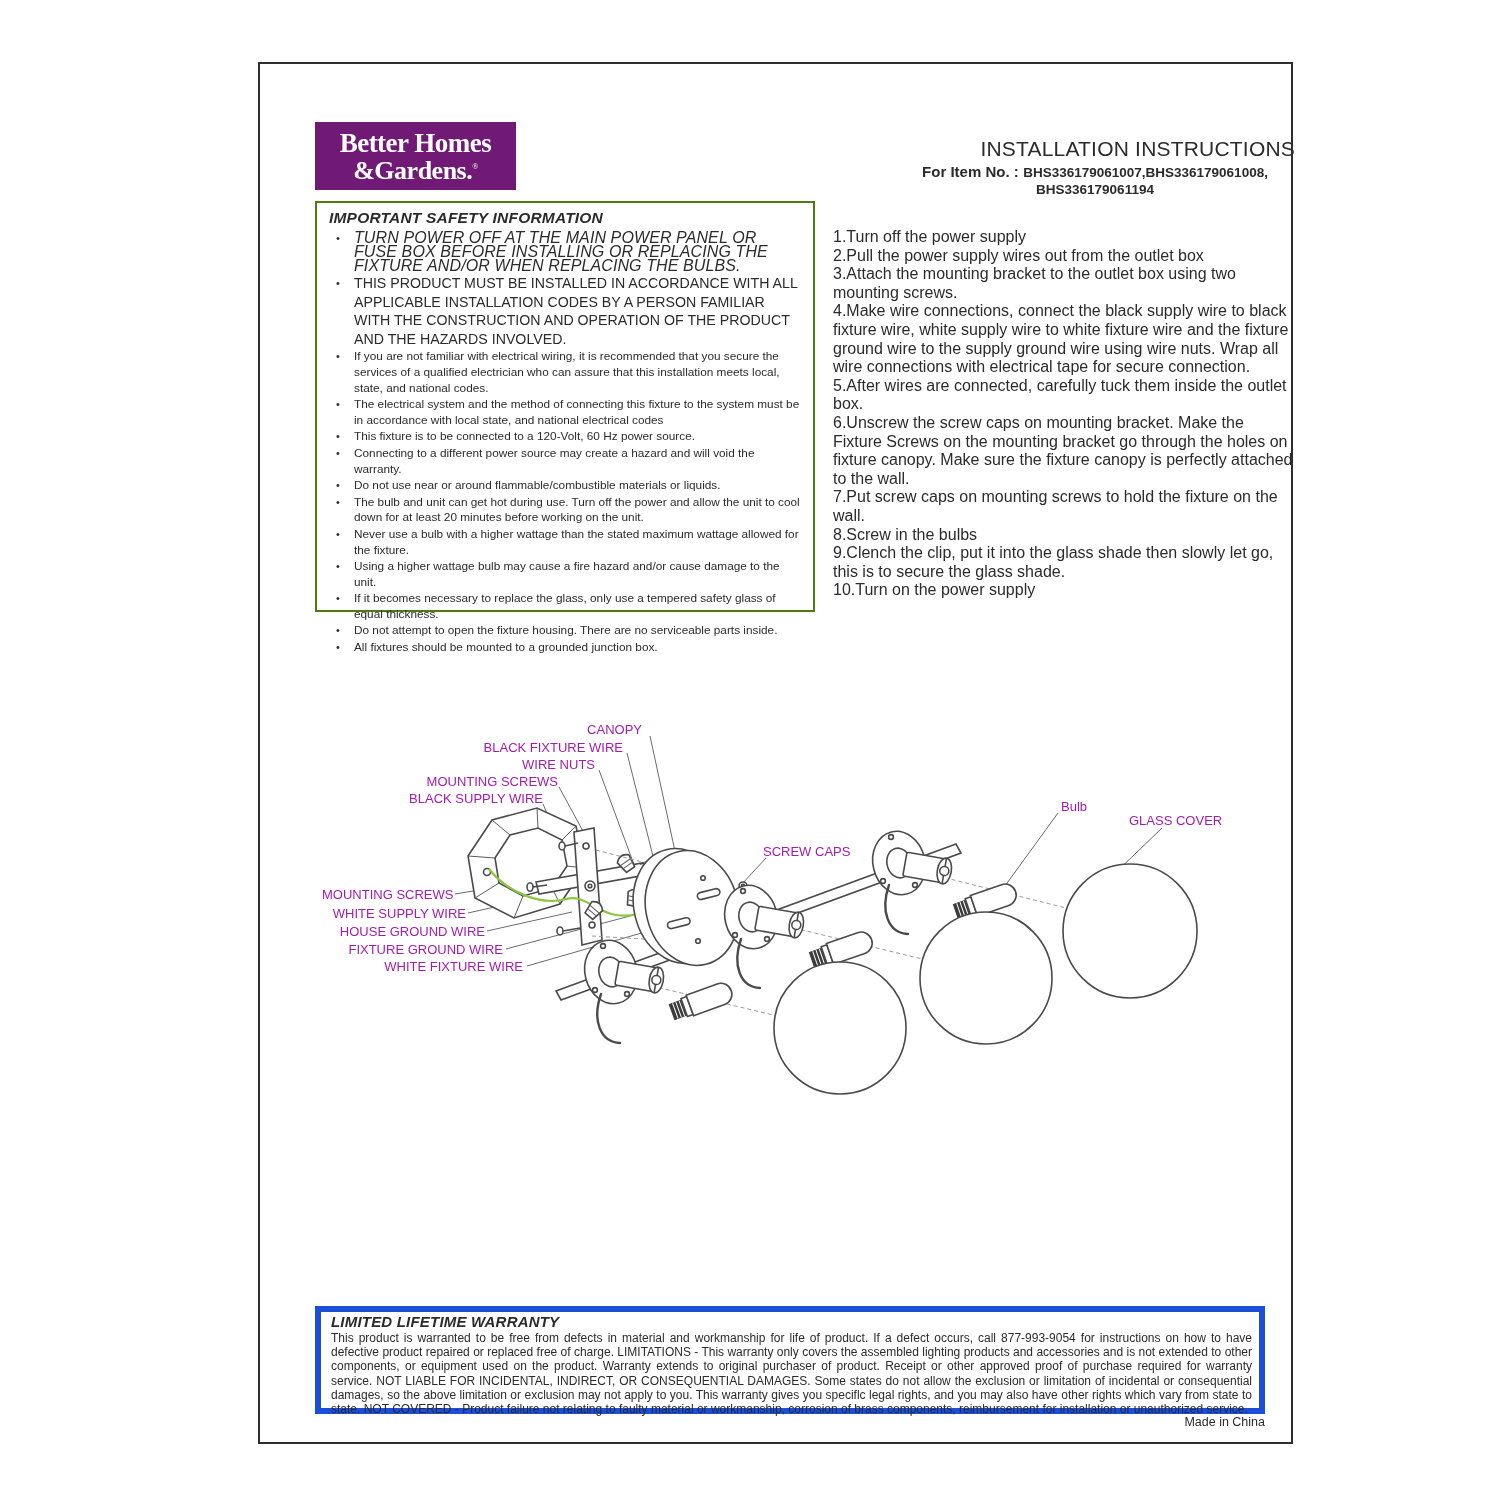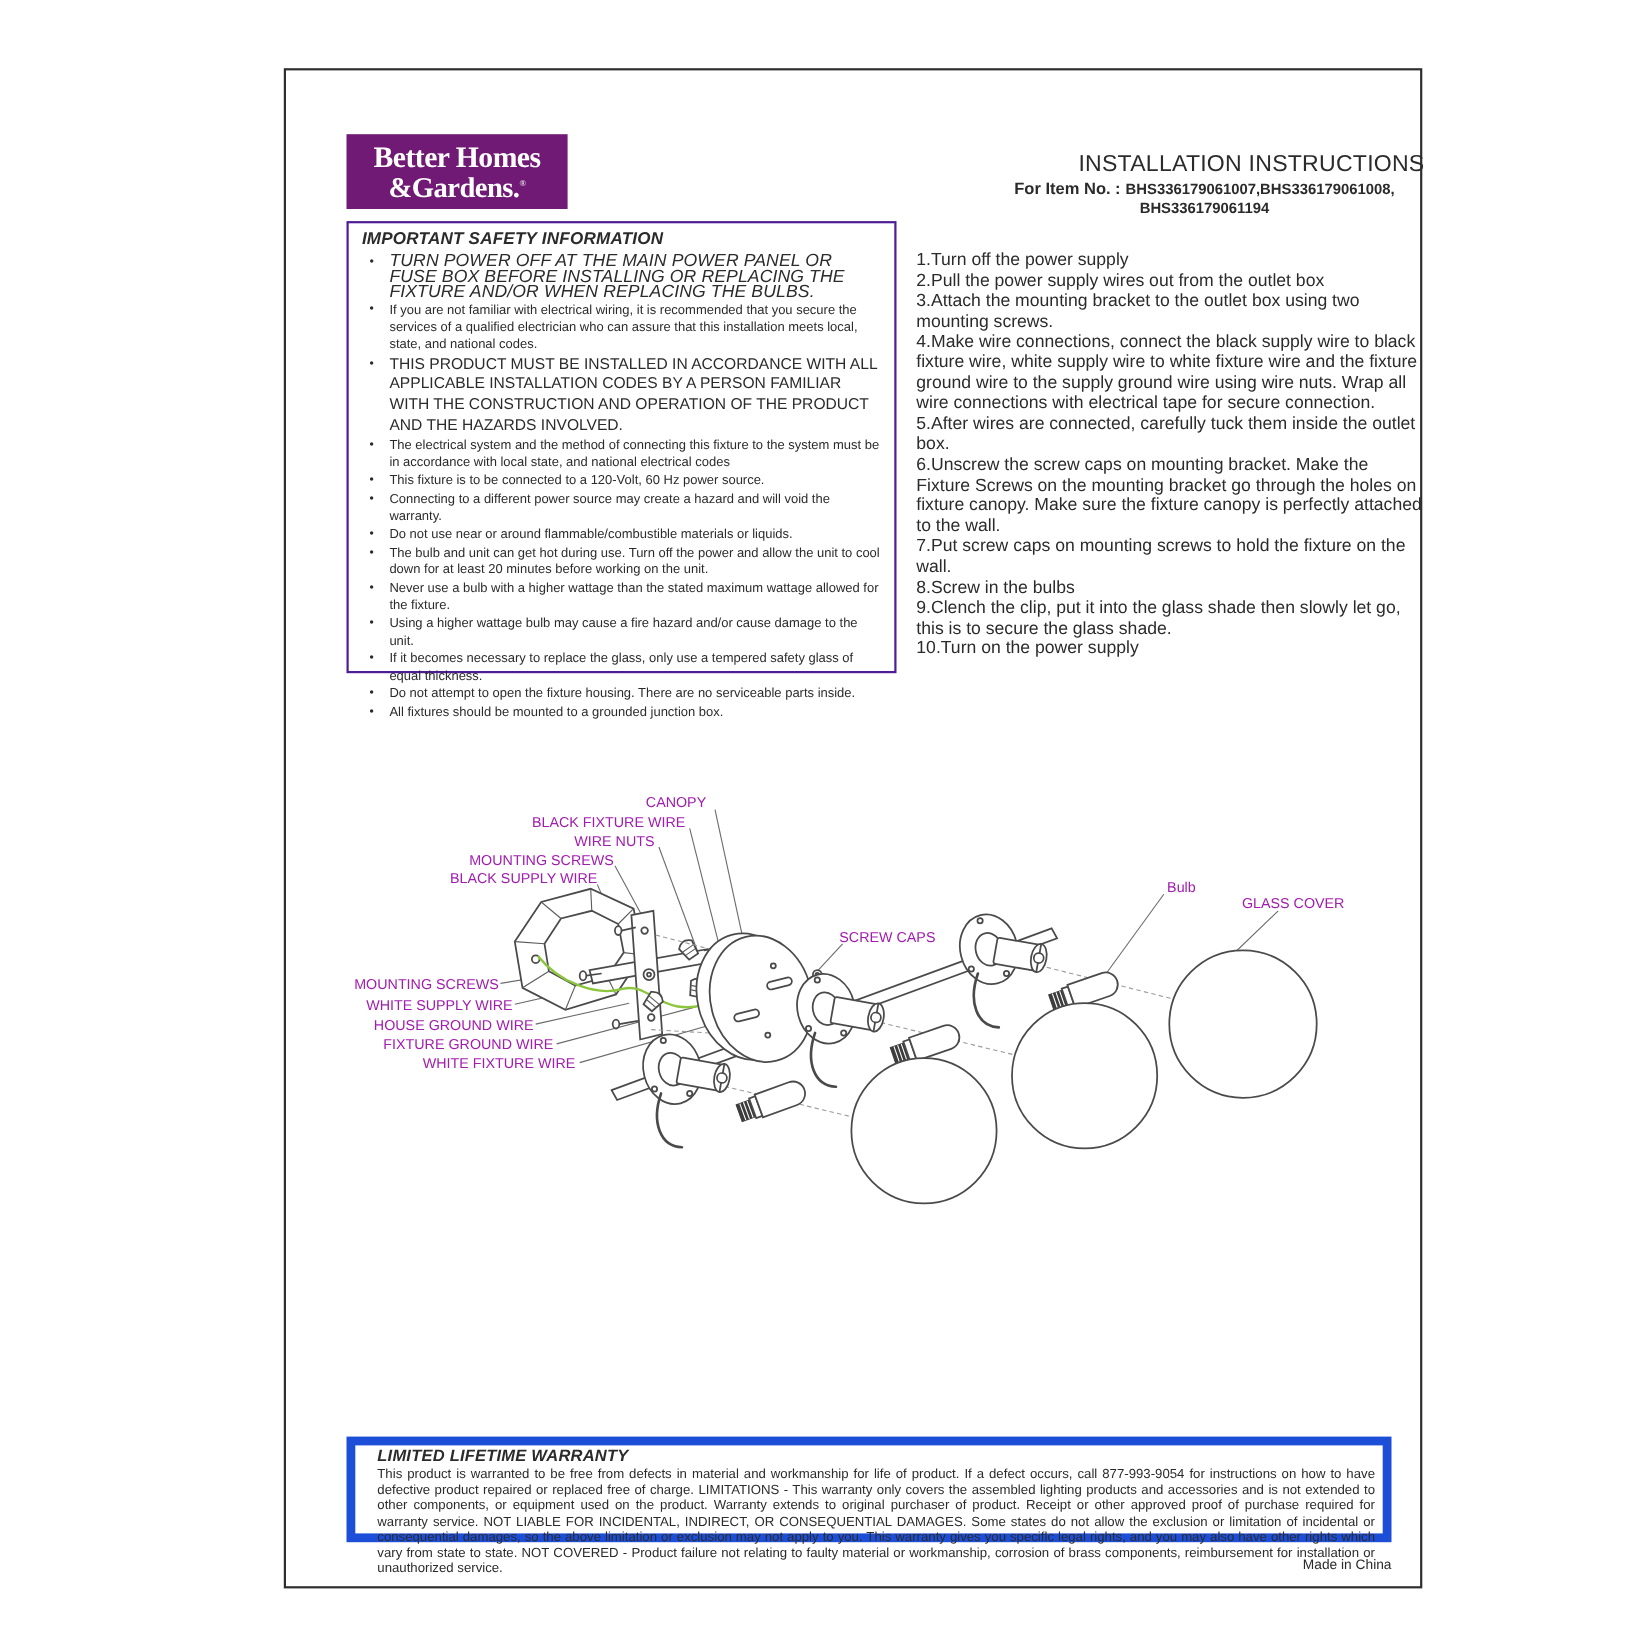--- a/index.html
+++ b/index.html
@@ -12,35 +12,35 @@
   .logo .l1{font-size:27px;letter-spacing:-0.5px;}
   .logo .l2{font-size:26px;letter-spacing:-0.5px;margin-top:1px;}
   .logo sup{font-size:8px;font-weight:400;}
   
   .title{left:895px;top:137px;width:400px;text-align:right;font-size:21px;font-weight:400;letter-spacing:.2px;}
   .itemline{left:895px;top:163px;width:400px;text-align:center;font-weight:700;}
   .itemline .lbl{font-size:15px;}
   .itemline .nums{font-size:13.5px;}
   .itemline2{left:895px;top:182px;width:400px;text-align:center;font-weight:700;font-size:13.5px;}
   
-  .safety{left:315px;top:201px;width:500px;height:411px;border:2px solid #4c1d95;box-sizing:border-box;padding:4px 10px 0 10px;}
+  .safety{left:315px;top:201px;width:500px;height:411px;border:2px solid #4d7c0f;box-sizing:border-box;padding:4px 10px 0 10px;}
   .safety h2{margin:2px 0 4px 2px;font-size:15.5px;font-style:italic;font-weight:700;letter-spacing:.2px;}
   .sbullet{position:relative;padding-left:27px;margin:1px 0;}
   .sbullet:before{content:"•";position:absolute;left:9px;top:0;font-size:11px;}
   .s-small{font-size:16px;line-height:14px;letter-spacing:.1px;font-style:italic;}
   .s-large{font-size:14.2px;line-height:18.6px;}
   .s-reg{font-size:11.8px;line-height:15.6px;}
   
   .steps{left:833px;top:228px;width:462px;font-size:16px;line-height:18.6px;}
   .steps div{margin:0;}
   
   .dlabel{position:absolute;font-size:13px;color:#a21caf;white-space:nowrap;}
   .r{width:200px;text-align:right;}
   
-  .warranty{left:315px;top:1306px;width:950px;height:96px;border:8px solid #1d4ed8;box-sizing:border-box;padding:1px 7px 0 20px;}
+  .warranty{left:315px;top:1306px;width:950px;height:108px;border:6px solid #1d4ed8;box-sizing:border-box;padding:1px 7px 0 10px;}
   .warranty h2{margin:0 0 1px 0;font-size:15px;font-style:italic;font-weight:700;letter-spacing:.2px;}
   .warranty p{margin:0;font-size:12px;line-height:14.2px;text-align:justify;}
   .madein{left:1065px;top:1415px;width:200px;text-align:right;font-size:12.5px;}
   
   .ln{stroke:#4a4a4a;stroke-width:1.6;fill:none;}
   .lnw{stroke:#4a4a4a;stroke-width:1.6;fill:#ffffff;}
   .thin{stroke:#5a5a5a;stroke-width:1;fill:none;}
   .leader{stroke:#6b6b6b;stroke-width:1;fill:none;}
   .dash{stroke:#9a9a9a;stroke-width:1;fill:none;stroke-dasharray:4 3;}
   .arm{stroke:#4a4a4a;stroke-width:2.4;fill:none;stroke-linecap:round;}
@@ -58,22 +58,22 @@
 <div class="abs title">INSTALLATION INSTRUCTIONS</div>
 <div class="abs itemline">
   <span class="lbl">For Item No. :</span>
   <span class="nums">BHS336179061007,BHS336179061008,</span>
 </div>
 <div class="abs itemline2">BHS336179061194</div>
 
 <div class="abs safety">
   <h2>IMPORTANT SAFETY INFORMATION</h2>
   <div class="sbullet s-small"><span>TURN POWER OFF AT THE MAIN POWER PANEL OR FUSE BOX BEFORE INSTALLING OR REPLACING THE FIXTURE AND/OR WHEN REPLACING THE BULBS.</span></div>
+  <div class="sbullet s-large"><span>THIS PRODUCT MUST BE INSTALLED IN ACCORDANCE WITH ALL APPLICABLE INSTALLATION CODES BY A PERSON FAMILIAR WITH THE CONSTRUCTION AND OPERATION OF THE PRODUCT AND THE HAZARDS INVOLVED.</span></div>
   <div class="sbullet s-reg"><span>If you are not familiar with electrical wiring, it is recommended that you secure the services of a qualified electrician who can assure that this installation meets local, state, and national codes.</span></div>
-  <div class="sbullet s-large"><span>THIS PRODUCT MUST BE INSTALLED IN ACCORDANCE WITH ALL APPLICABLE INSTALLATION CODES BY A PERSON FAMILIAR WITH THE CONSTRUCTION AND OPERATION OF THE PRODUCT AND THE HAZARDS INVOLVED.</span></div>
   <div class="sbullet s-reg"><span>The electrical system and the method of connecting this fixture to the system must be in accordance with local state, and national electrical codes</span></div>
   <div class="sbullet s-reg"><span>This fixture is to be connected to a 120-Volt, 60 Hz power source.</span></div>
   <div class="sbullet s-reg"><span>Connecting to a different power source may create a hazard and will void the warranty.</span></div>
   <div class="sbullet s-reg"><span>Do not use near or around flammable/combustible materials or liquids.</span></div>
   <div class="sbullet s-reg"><span>The bulb and unit can get hot during use. Turn off the power and allow the unit to cool down for at least 20 minutes before working on the unit.</span></div>
   <div class="sbullet s-reg"><span>Never use a bulb with a higher wattage than the stated maximum wattage allowed for the fixture.</span></div>
   <div class="sbullet s-reg"><span>Using a higher wattage bulb may cause a fire hazard and/or cause damage to the unit.</span></div>
   <div class="sbullet s-reg"><span>If it becomes necessary to replace the glass, only use a tempered safety glass of equal thickness.</span></div>
   <div class="sbullet s-reg"><span>Do not attempt to open the fixture housing. There are no serviceable parts inside.</span></div>
   <div class="sbullet s-reg"><span>All fixtures should be mounted to a grounded junction box.</span></div>

